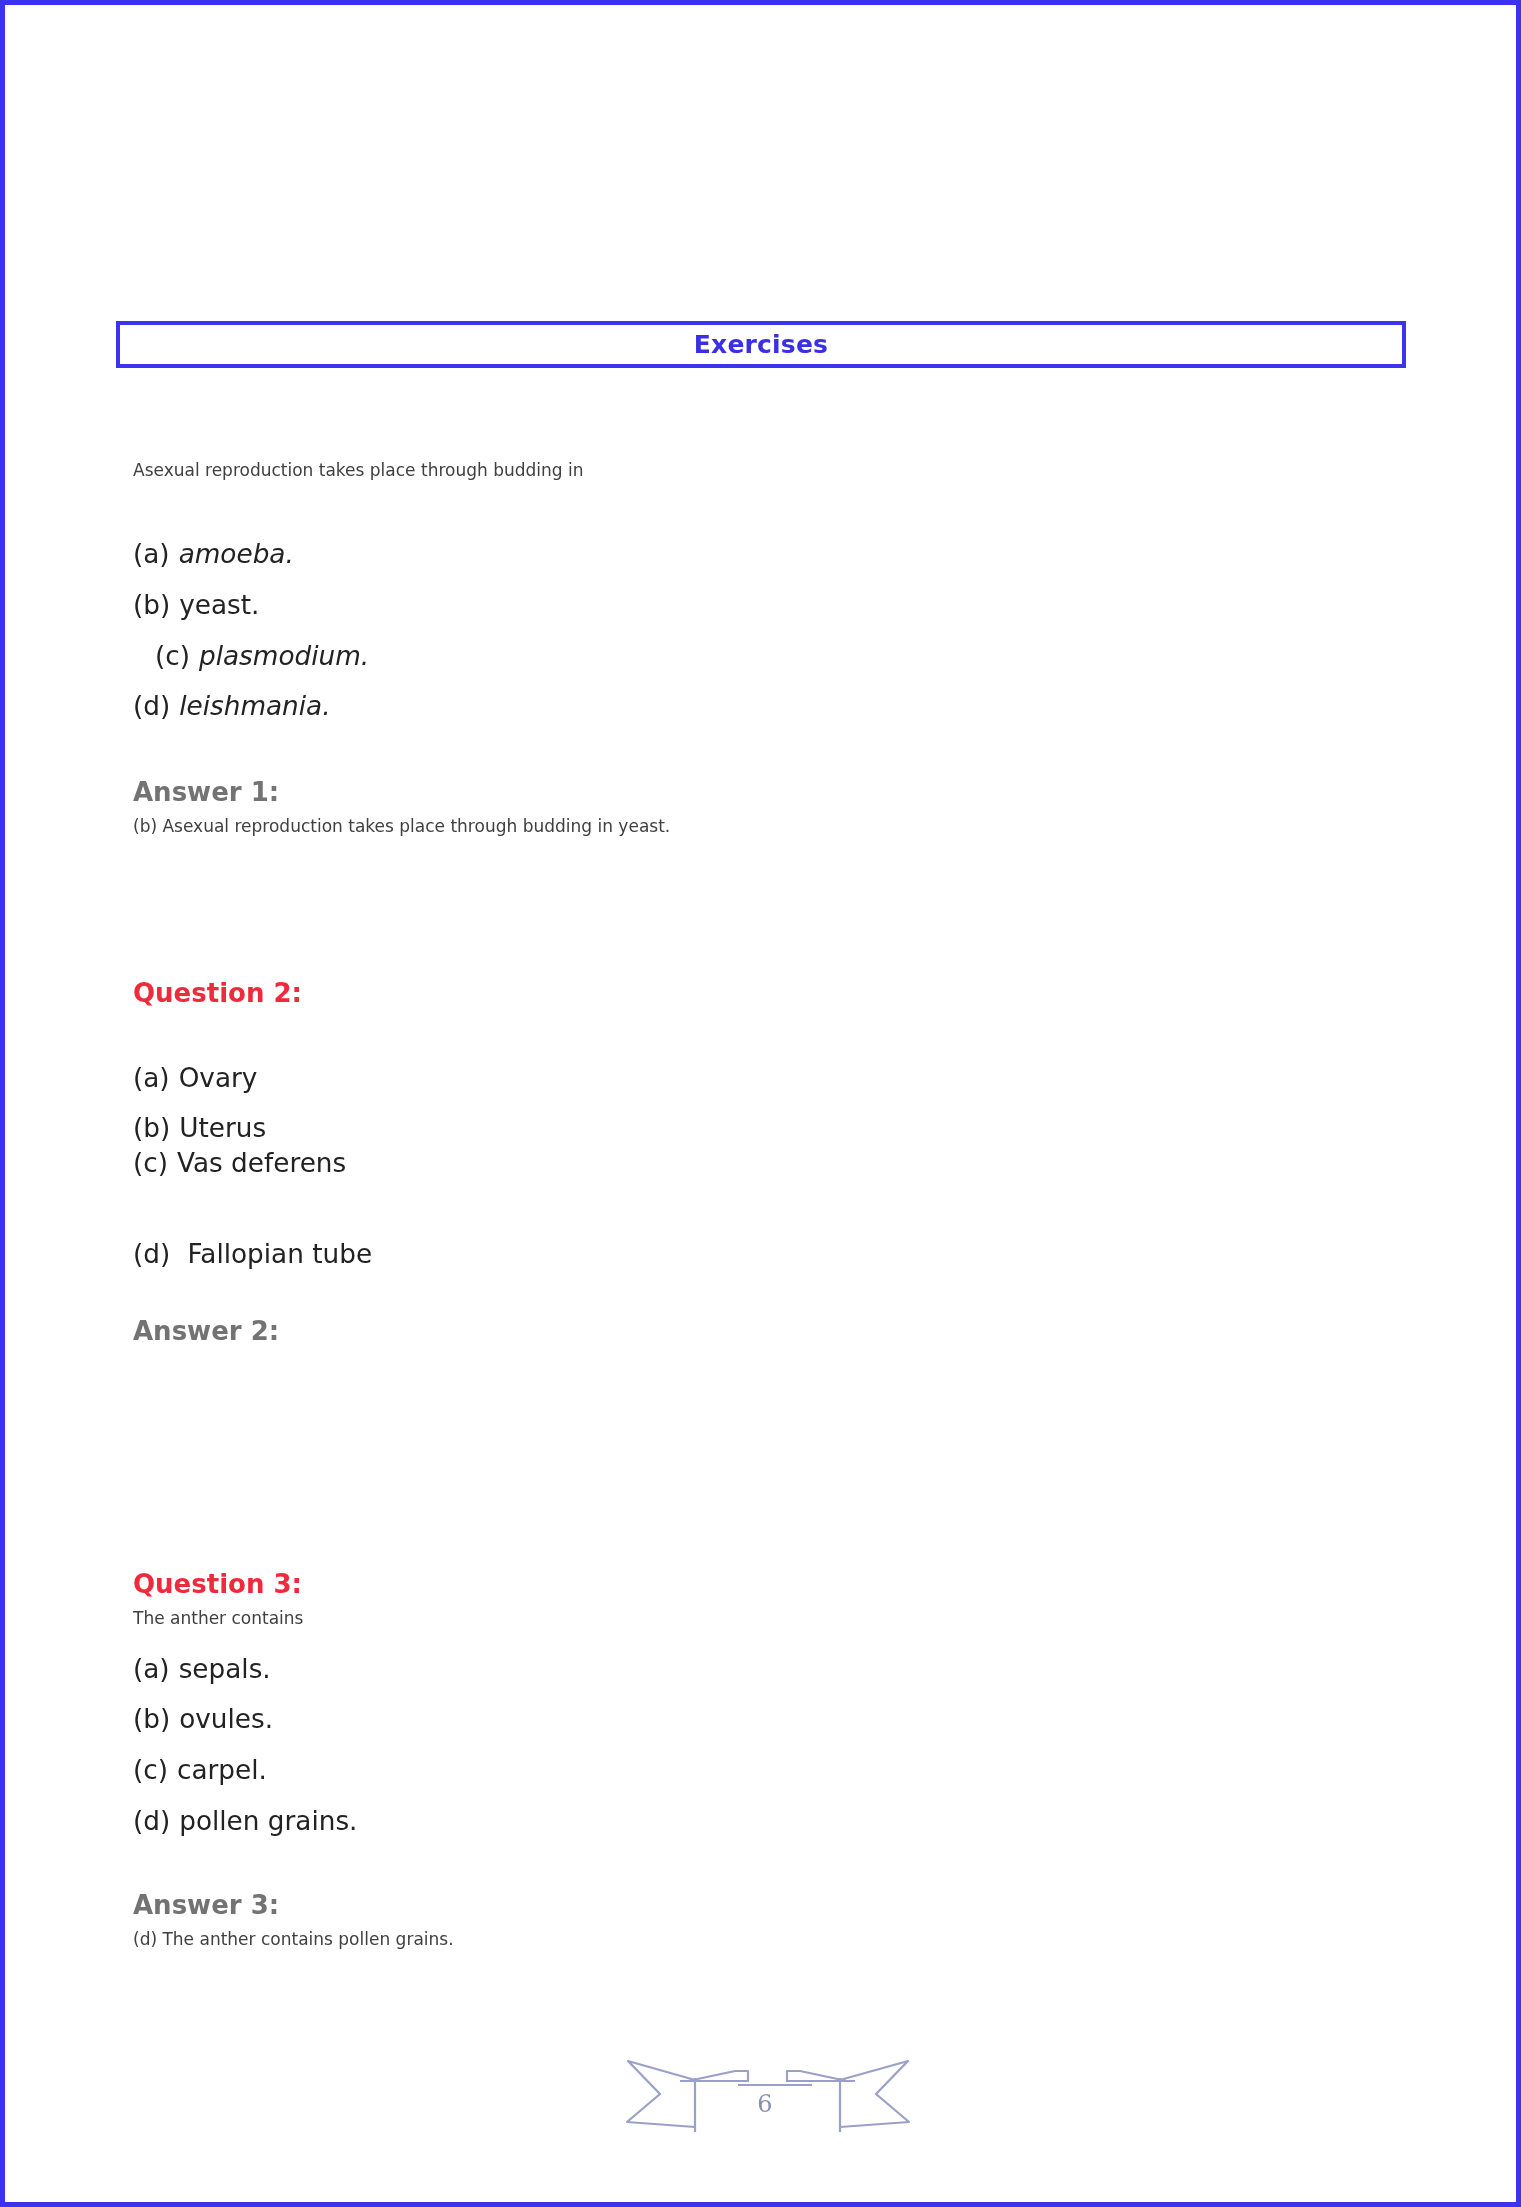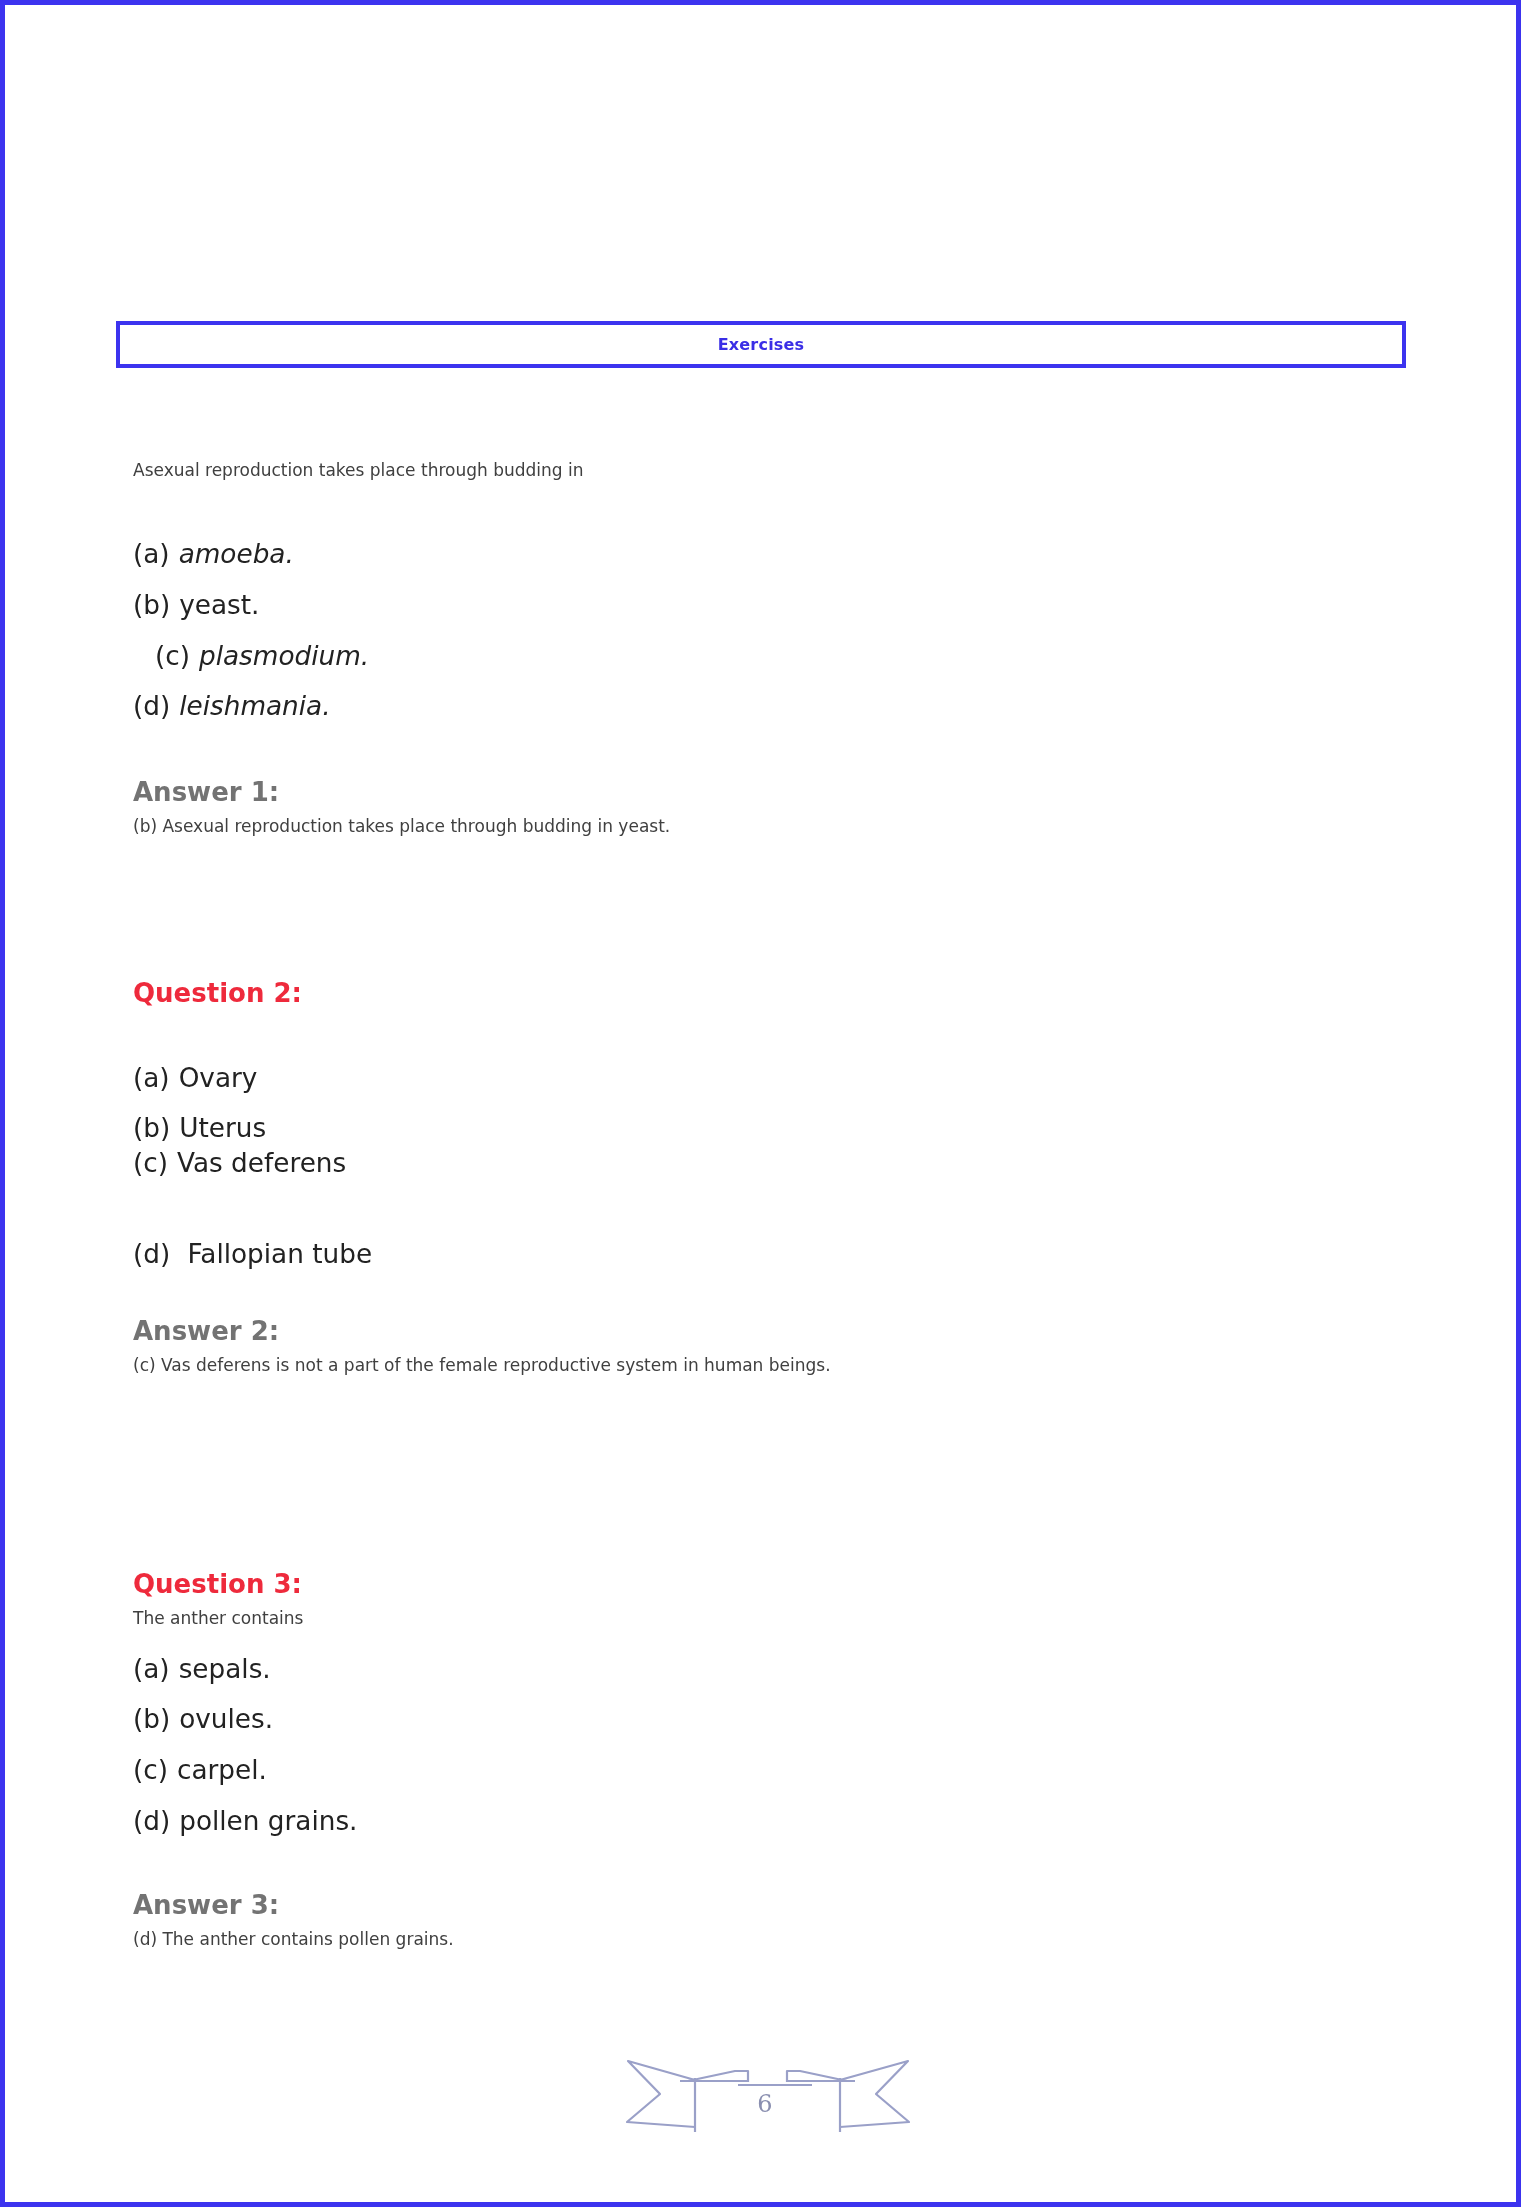--- a/index.html
+++ b/index.html
@@ -11,21 +11,21 @@
   .page-border {
     position: absolute; left: 0; top: 0; width: 1521px; height: 2207px;
     box-sizing: border-box; border: 5px solid #3c33ef;
   }
   .title-box {
     position: absolute; left: 116px; top: 321px; width: 1290px; height: 47px;
     box-sizing: border-box; border: 4px solid #3c33ef;
     display: flex; align-items: center; justify-content: center;
   }
   .title-box span {
-    color: #3a2ee6; font-weight: bold; font-size: 16px; letter-spacing: 0.2px;
+    color: #3a2ee6; font-weight: bold; font-size: 25px; letter-spacing: 0.2px;
   }
   .block { position: absolute; left: 133px; }
   .q-head, .a-head {
     font-weight: bold; font-size: 26px; line-height: 34px; white-space: nowrap;
   }
   .q-head { color: #ee2a3c; }
   .a-head { color: #737373; }
   .line {
     font-size: 17px; line-height: 34px; color: #404040; white-space: nowrap;
   }
@@ -61,21 +61,20 @@
 
 <div class="block" style="top:976px;">
   <div class="q-head">Question 2:</div>
   <div class="opt" style="top:85px;"><span class="lbl">(a)</span><span>Ovary</span></div>
   <div class="opt" style="top:135px;"><span class="lbl">(b)</span><span>Uterus</span></div>
   <div class="opt" style="top:170px;"><span class="lbl">(c)</span><span>Vas deferens</span></div>
   <div class="opt" style="top:237px;margin-top:24px;"><span class="lbl">(d)</span><span style="white-space:pre;"> Fallopian tube</span></div>
 </div>
 <div class="block" style="top:1314px;">
   <div class="a-head">Answer 2:</div>
-  <div class="line">(c) Vas deferens is not a part of the female reproductive system in human beings.</div>
 </div>
 
 <div class="block" style="top:1567px;">
   <div class="q-head">Question 3:</div>
   <div class="line">The anther contains</div>
   <div class="opt" style="top:85px;"><span class="lbl">(a)</span><span>sepals.</span></div>
   <div class="opt" style="top:135px;"><span class="lbl">(b)</span><span>ovules.</span></div>
   <div class="opt" style="top:186px;"><span class="lbl">(c)</span><span>carpel.</span></div>
   <div class="opt" style="top:237px;"><span class="lbl">(d)</span><span>pollen grains.</span></div>
 </div>

